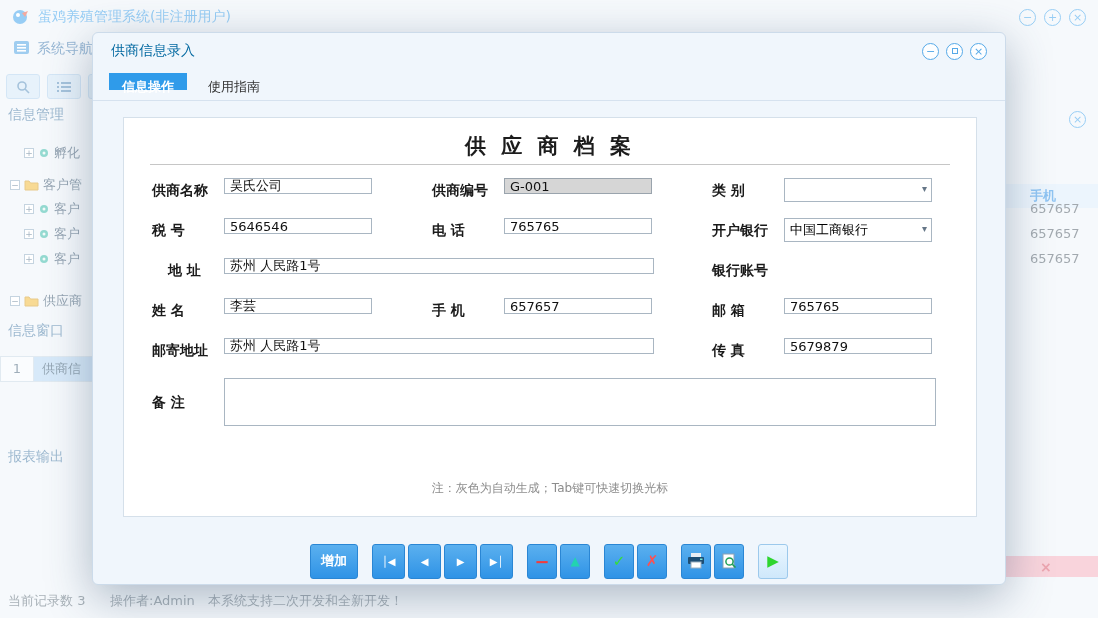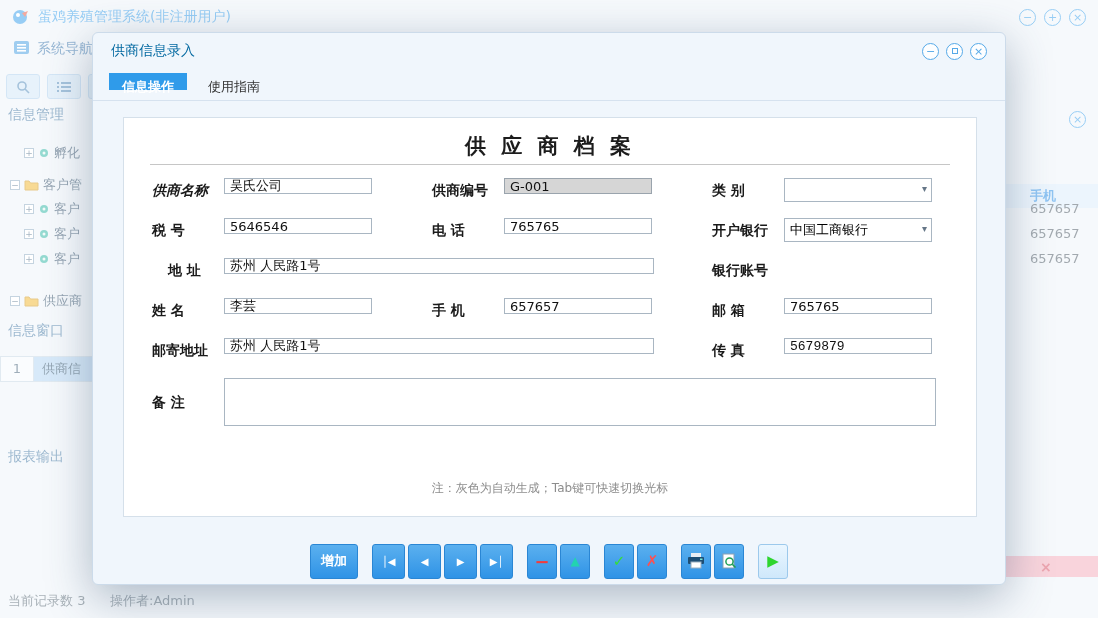--- a/index.html
+++ b/index.html
@@ -253,20 +253,21 @@
   <span class="side-row" style="top:197px;">657657</span>
   <span class="side-row" style="top:222px;">657657</span>
   <span class="side-row" style="top:247px;">657657</span>
 
   <div class="notif">
     <span class="notif-x">×</span>
   </div>
 
   <span class="sb-item" style="left:8px;">当前记录数 3</span>
   <span class="sb-item" style="left:110px;">操作者:Admin</span>
+  <span class="sb-item" style="left:208px;">本系统支持二次开发和全新开发！</span>
 
   <div class="overlay"></div>
 
   <div class="dialog">
     <div class="dlg-titlebar">
       <span class="dlg-title">供商信息录入</span>
       <div class="dlg-controls">
         <span class="dlg-circle">−</span>
         <span class="dlg-circle">
             <span class="mini-sq"></span>
@@ -277,21 +278,21 @@
 
     <div class="tabbar">
       <span class="tab active">信息操作</span>
       <span class="tab">使用指南</span>
     </div>
 
     <div class="form-panel">
       <div class="form-title">供 应 商 档 案</div>
       <div class="form-hr"></div>
 
-      <span class="flabel" style="top:60px;left:28px;font-style:italic;">供商名称</span>
+      <span class="flabel" style="top:60px;left:28px;">供商名称</span>
       <input class="finput" style="top: 60px; left: 100px; width: 148px;" value="吴氏公司">
       <span class="flabel" style="top:60px;left:308px;">供商编号</span>
       <input class="finput readonly" readonly="" style="top: 60px; left: 380px; width: 148px;" value="G-001">
       <span class="flabel" style="top:60px;left:588px;">类 别</span>
       <div class="fselect" style="top:60px;left:660px;width:148px;">
         <span></span>
         <span class="chev">▾</span>
       </div>
 
       <span class="flabel" style="top:100px;left:28px;">税 号</span>
@@ -311,21 +312,21 @@
       <span class="flabel" style="top:180px;left:28px;">姓 名</span>
       <input class="finput" style="top: 180px; left: 100px; width: 148px;" value="李芸">
       <span class="flabel" style="top:180px;left:308px;">手 机</span>
       <input class="finput" style="top: 180px; left: 380px; width: 148px;" value="657657">
       <span class="flabel" style="top:180px;left:588px;">邮 箱</span>
       <input class="finput" style="top: 180px; left: 660px; width: 148px;" value="765765">
 
       <span class="flabel" style="top:220px;left:28px;">邮寄地址</span>
       <input class="finput" style="top: 220px; left: 100px; width: 430px;" value="苏州 人民路1号">
       <span class="flabel" style="top:220px;left:588px;">传 真</span>
-      <input class="finput" style="top: 220px; left: 660px; width: 148px; font-family: Liberation Mono, monospace;" value="5679879">
+      <input class="finput" style="top: 220px; left: 660px; width: 148px;" value="5679879">
 
       <span class="flabel" style="top:272px;left:28px;">备 注</span>
       <textarea class="fremark" style=""></textarea>
 
       <div class="form-hint">注：灰色为自动生成；Tab键可快速切换光标</div>
     </div>
 
     <div class="dlg-toolbar">
       <button class="tbtn add">增加</button>
       <button class="tbtn nav ml14">│◀</button>

